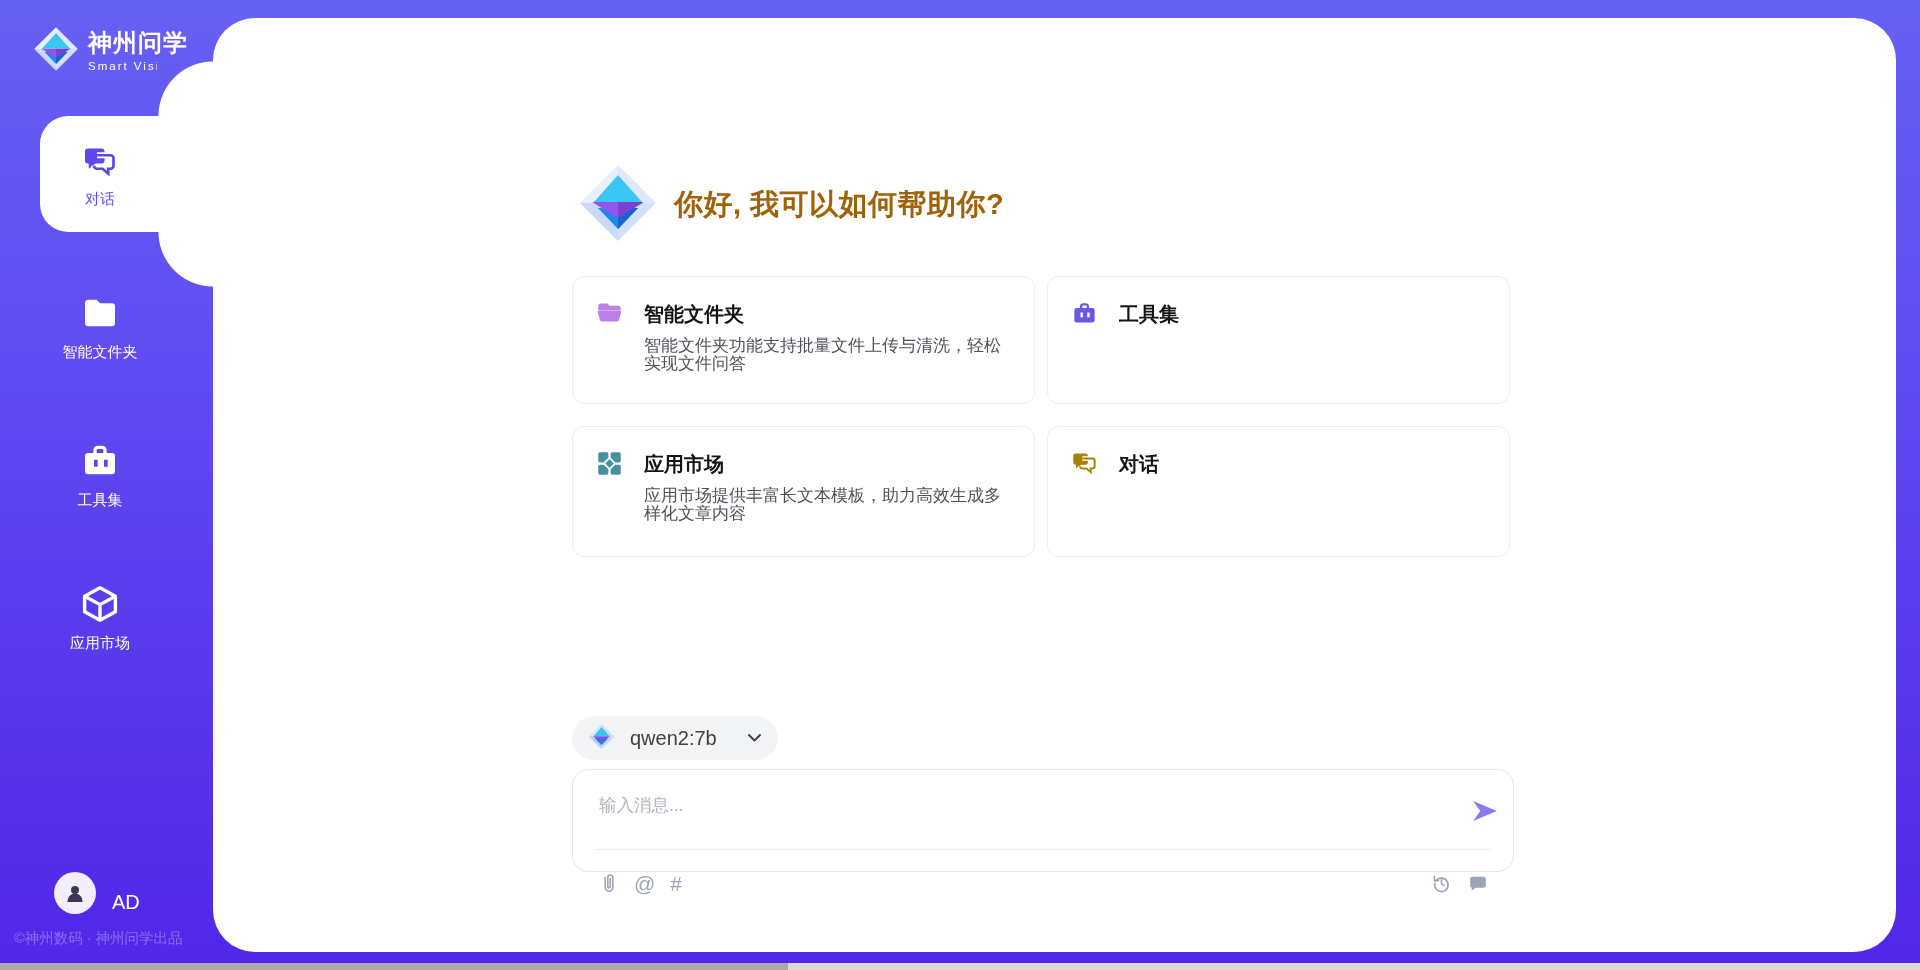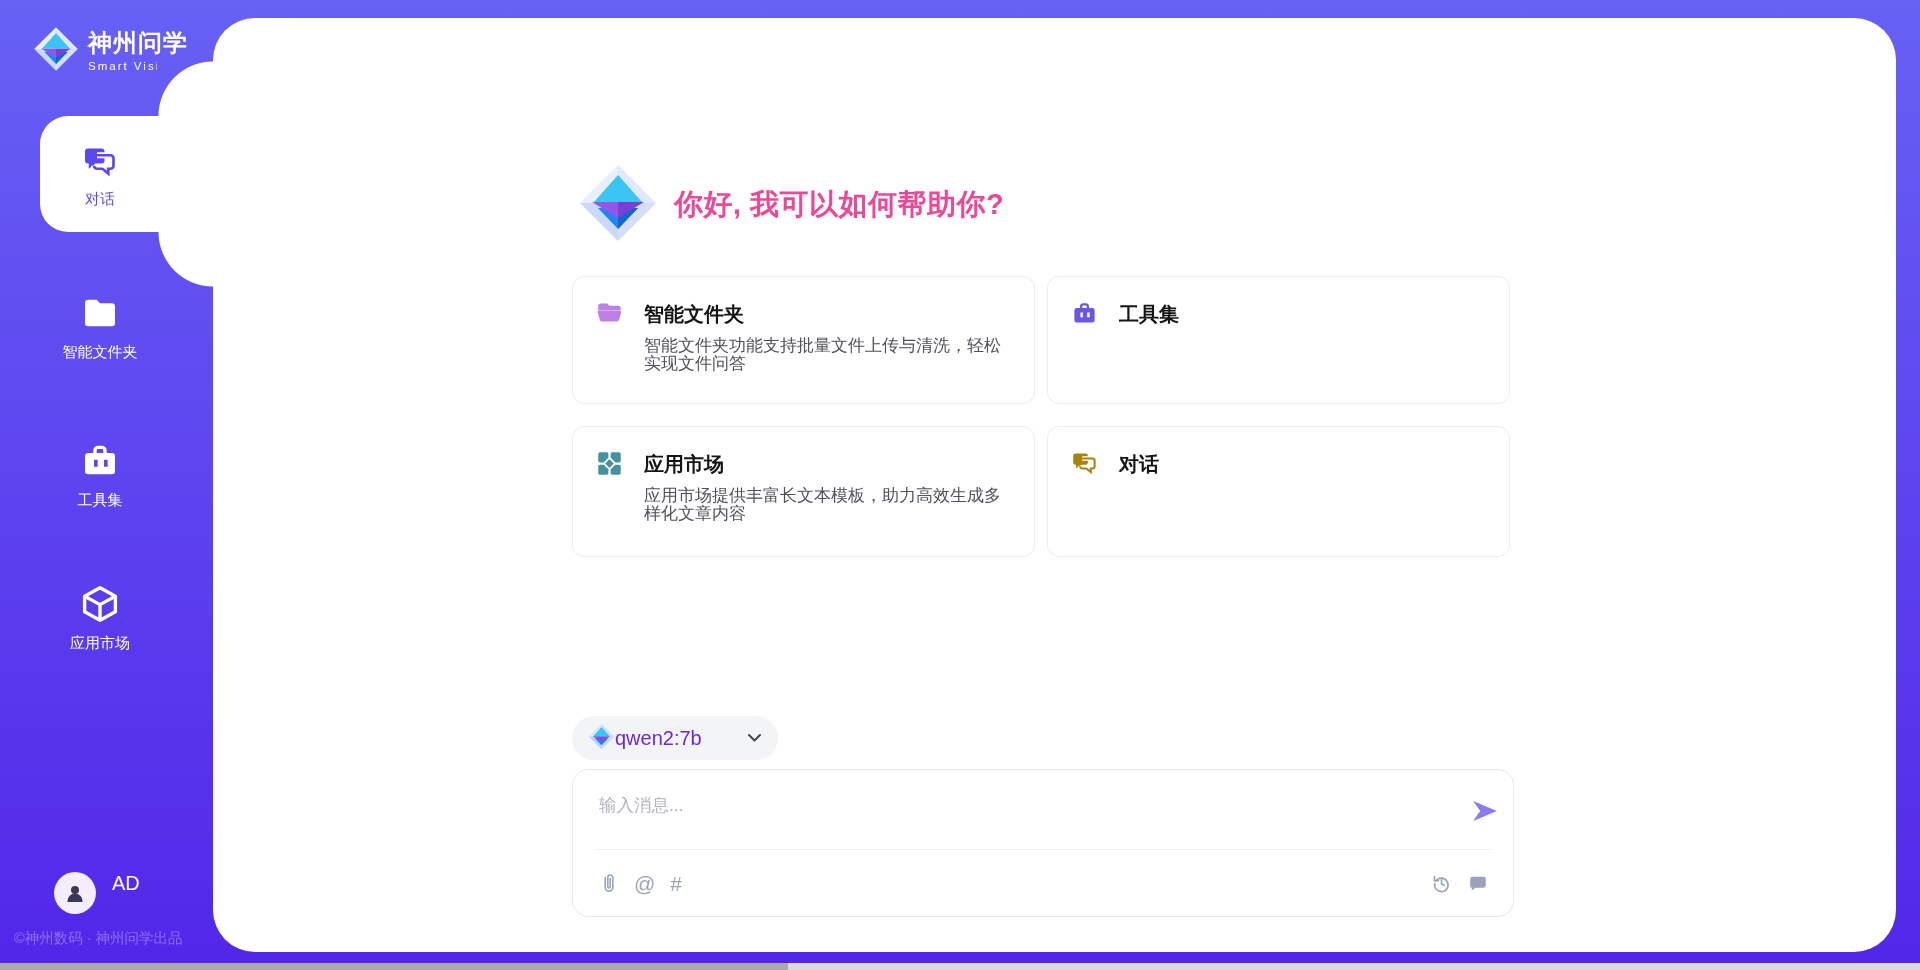--- a/index.html
+++ b/index.html
@@ -36,58 +36,58 @@
     background:radial-gradient(circle 56px at 100% 0%, #ffffff 0 54px, #6151F2 55px);
   }
 
   .nav-item {
     position:absolute; left:0; width:200px;
     display:flex; flex-direction:column; align-items:center; gap:7px;
     color:#ffffff; font-size:15px; cursor:pointer;
   }
   .nav-item.active { color:#5b48ee; }
 
-  .user-row { position:absolute; left:54px; top:872px; display:flex; align-items:flex-start; gap:16px; }
+  .user-row { position:absolute; left:54px; top:872px; display:flex; align-items:flex-end; gap:16px; }
   .avatar {
     width:42px; height:42px; border-radius:50%; background:#f2eefb;
     display:flex; align-items:center; justify-content:center;
   }
   .user-name { color:#fff; font-size:20px; }
   .side-footer {
     position:absolute; left:14px; top:929px; white-space:nowrap;
     color:rgba(255,255,255,0.32); font-size:14.5px;
   }
 
   
   .greeting-row { position:absolute; left:578px; top:163px; display:flex; align-items:center; }
-  .greeting-text { margin-left:16px; font-size:29px; font-weight:700; color:#ec4899; letter-spacing:0.5px; }
+  .greeting-text { margin-left:16px; font-size:29px; font-weight:700; color:#a16207; letter-spacing:0.5px; }
 
   .cards {
     position:absolute; left:572px; top:276px;
     display:grid; grid-template-columns:463px 463px; grid-template-rows:128px 131px;
     column-gap:12px; row-gap:22px;
   }
   .card {
     position:relative; background:#fff; border:1px solid #ecedf3; border-radius:12px;
     cursor:pointer;
   }
   .card-icon { position:absolute; left:23px; top:23px; width:27px; height:27px; }
   .card-title { margin:24px 0 0 71px; font-size:20px; font-weight:700; color:#141414; }
   .card-desc  { margin:9px 24px 0 71px; font-size:17px; line-height:18px; color:#50505a; }
 
   .model-pill {
     position:absolute; left:572px; top:716px; width:206px; height:44px;
     background:#f3f4f6; border-radius:22px;
     display:flex; align-items:center; padding:0 16px; cursor:pointer;
   }
-  .model-name { font-size:20px; color:#6d28d9; }
+  .model-name { margin-left:15px; font-size:20px; color:#404040; }
   .model-chevron { margin-left:auto; display:flex; }
 
   .composer {
-    position:absolute; left:572px; top:769px; width:942px; height:148px;
+    position:absolute; left:572px; top:769px; width:942px; height:103px;
     background:#fff; border:1px solid #e7e8f0; border-radius:16px;
   }
   .composer-input {
     position:absolute; left:26px; top:16px; width:820px; height:38px;
     border:none; outline:none; background:transparent;
     font-family:"Liberation Sans", sans-serif; font-size:17.5px; color:#3a3a44;
   }
   .composer-input::placeholder { color:#b4b4c0; }
   .send-btn { position:absolute; right:13px; top:26px; width:30px; height:30px; cursor:pointer; }
   .composer-divider { position:absolute; left:22px; right:22px; top:79px; height:1px; background:#ededf2; }

